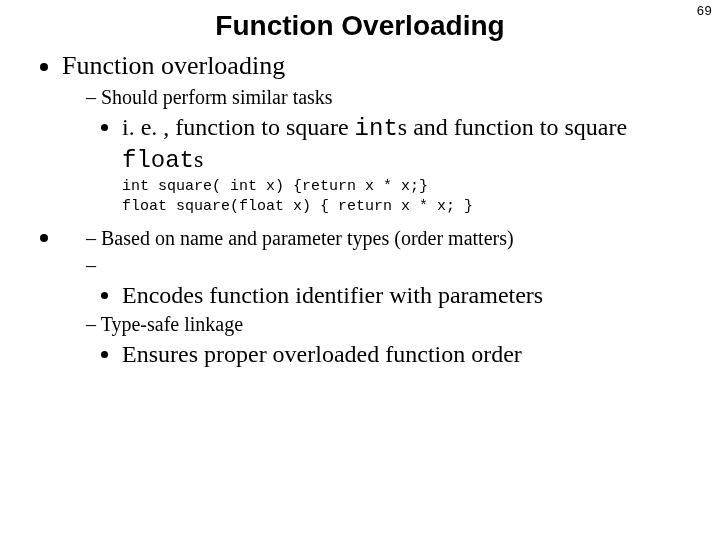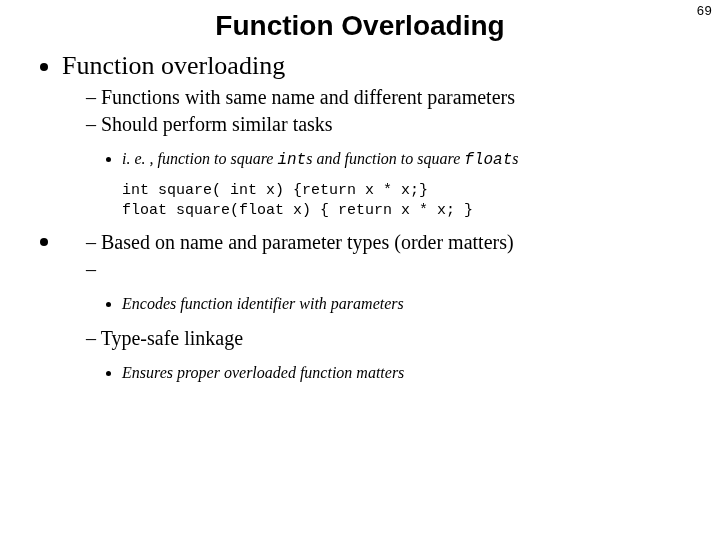--- a/index.html
+++ b/index.html
@@ -56,24 +56,23 @@
   }
   ul.lvl2 > li::before {
     content: "– ";
   }
   ul.lvl3 {
     list-style: disc;
     margin: 2px 0 2px 14px;
     padding: 0 0 0 22px;
   }
   ul.lvl3 > li {
-    font-size: 16px;
+    font-size: 24px;
     line-height: 1.25;
-    margin: 12px 0;
-    font-style: italic;
+    margin: 2px 0;
   }
   .mono {
     font-family: "Courier New", Courier, monospace;
   }
   .codeblock {
     font-family: "Courier New", Courier, monospace;
     font-size: 15px;
     line-height: 1.25;
     margin: 2px 0 2px 36px;
     white-space: pre-wrap;
@@ -86,21 +85,20 @@
 
   <div class="page-number">69</div>
 
   <h1 class="title">Function Overloading</h1>
 
   <ul class="lvl1">
 
     <li>
       <span>Function overloading</span>
       <ul class="lvl2">
-        <li>Functions with same name and different parameters</li>
         <li>
           <span>Should perform similar tasks</span>
           <ul class="lvl3">
             <li>
               <span>i. e. , function to square </span><span class="mono">int</span><span>s and function to square </span><span class="mono">float</span><span>s</span>
             </li>
           </ul>
           <div class="codeblock">int square( int x) {return x * x;}</div>
           <div class="codeblock">float square(float x) { return x * x; }</div>
         </li>
@@ -111,20 +109,20 @@
       <ul class="lvl2">
         <li>Based on name and parameter types (order matters)</li>
         <li>
           <ul class="lvl3">
             <li>Encodes function identifier with parameters</li>
           </ul>
         </li>
         <li>
           <span>Type-safe linkage</span>
           <ul class="lvl3">
-            <li>Ensures proper overloaded function matters</li>
+            <li>Ensures proper overloaded function order</li>
           </ul>
         </li>
       </ul>
     </li>
 
   </ul>
 </div>
 
 </body></html>

